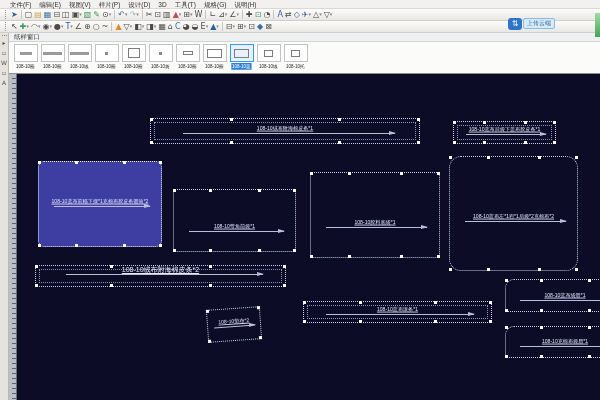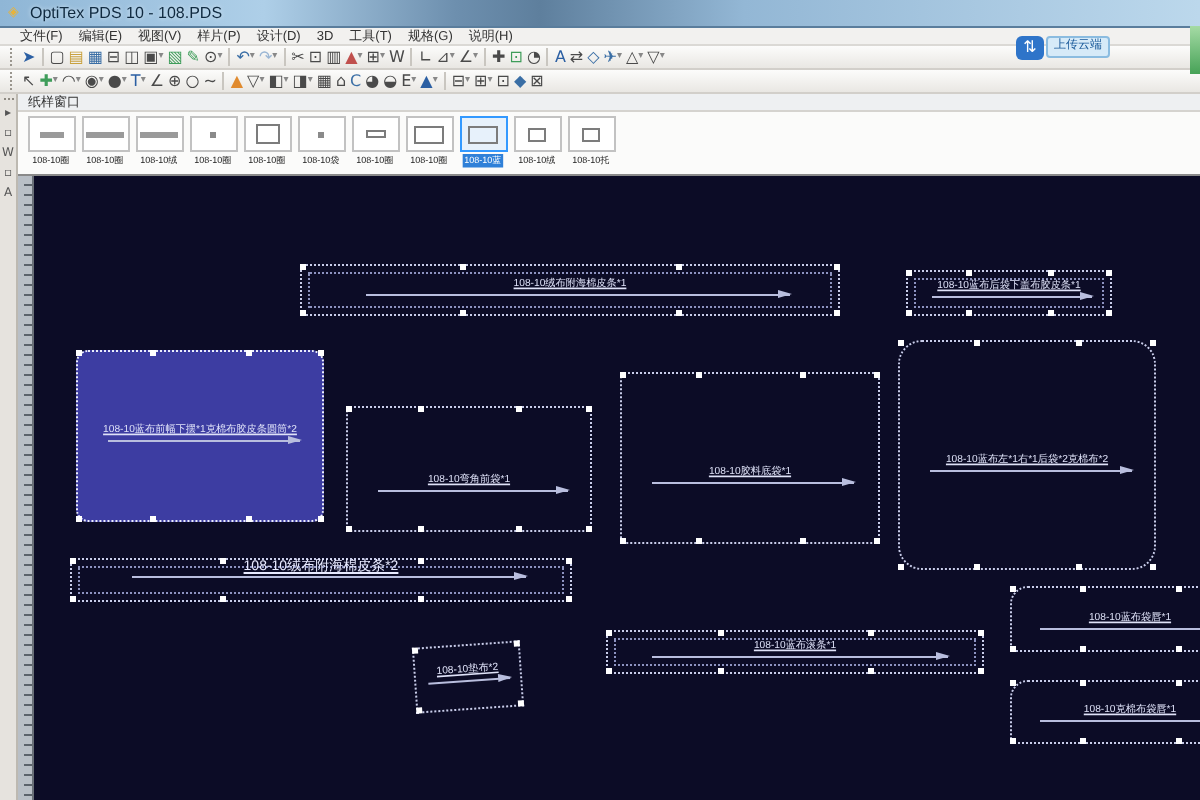--- a/index.html
+++ b/index.html
@@ -72,24 +72,20 @@
   .piece-label.big { font-size:7px; transform:none; color:#e8eaff; }
   .grain { position:absolute; left:12%; right:9%; height:1px; background:#b9bede; }
   .grain::after { content:""; position:absolute; right:-1px; top:-2px; width:0; height:0; border-style:solid; border-width:2px 0 2px 7px; border-color:transparent transparent transparent #b9bede; }
   .pdot { position:absolute; width:3px; height:3px; background:#ffffff; }
 </style>
 </head>
 <body>
 
 <div class="window">
 
-  <div class="titlebar">
-    <span class="app-icon">◈</span>
-    <span class="title-text">OptiTex PDS 10 - 108.PDS</span>
-  </div>
 
   <div class="menubar">
       <div class="menu-item" style="display: inline-block;">文件(F)</div>
       <div class="menu-item" style="display: inline-block;">编辑(E)</div>
       <div class="menu-item" style="display: inline-block;">视图(V)</div>
       <div class="menu-item" style="display: inline-block;">样片(P)</div>
       <div class="menu-item" style="display: inline-block;">设计(D)</div>
       <div class="menu-item" style="display: inline-block;">3D</div>
       <div class="menu-item" style="display: inline-block;">工具(T)</div>
       <div class="menu-item" style="display: inline-block;">规格(G)</div>

